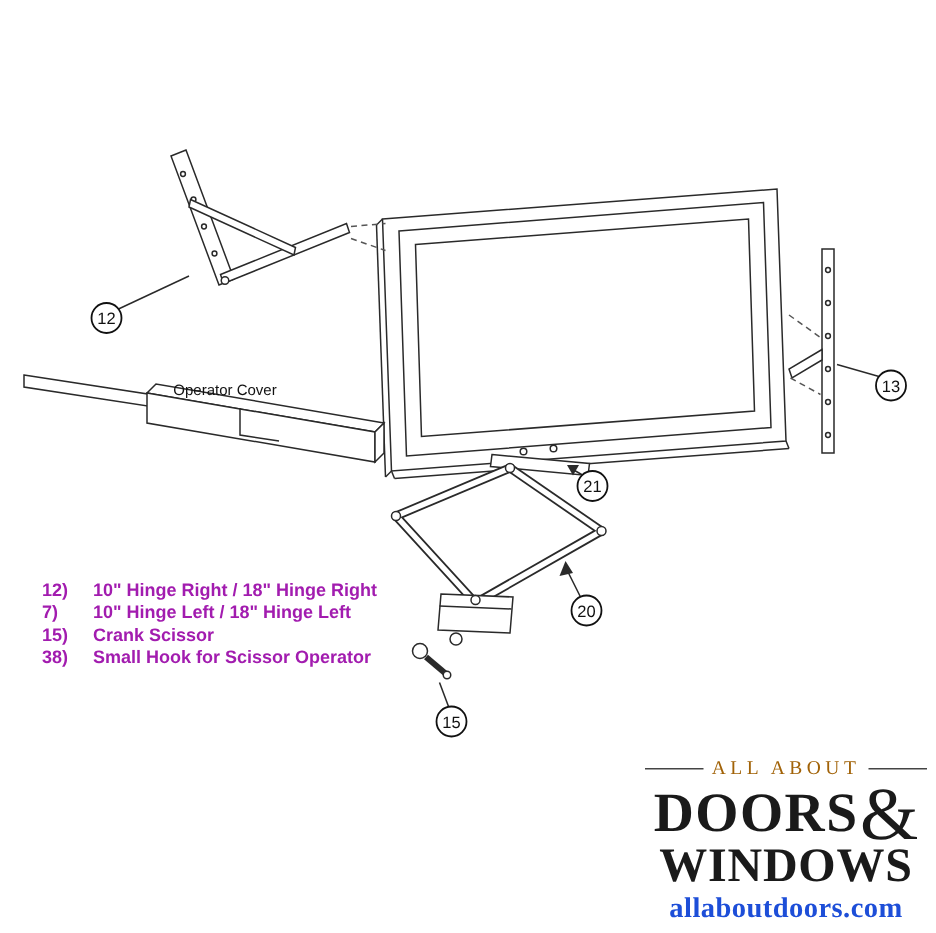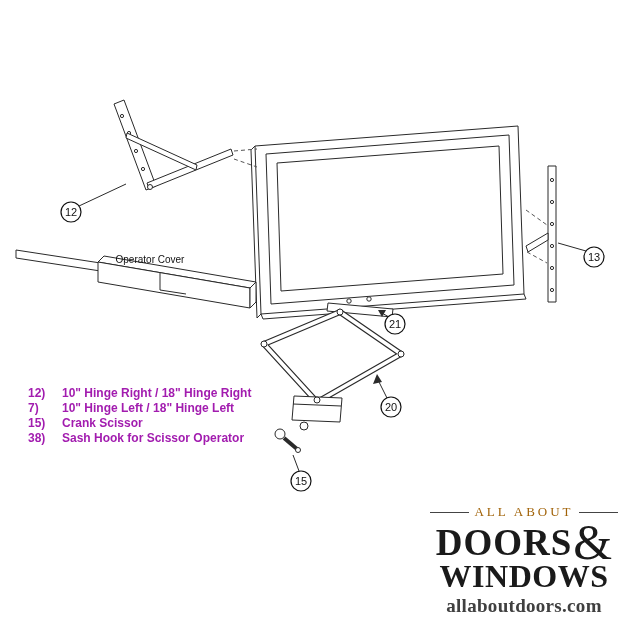--- a/index.html
+++ b/index.html
@@ -30,21 +30,21 @@
   .part-num{width:34px}
 
   
   .logo{position:absolute;right:6px;top:504px;width:188px;font-family:"Liberation Serif",serif;color:#1a1a1a;text-align:center}
   .logo-tagline{display:flex;align-items:center;gap:5px;font-size:13px;letter-spacing:3px;color:#a16207;white-space:nowrap}
   .logo-rule{flex:1;height:1px;background:#444}
   .logo-row1{display:flex;justify-content:center;align-items:center;line-height:1;margin-top:3px}
   .logo-doors{font-size:37px;font-weight:bold;letter-spacing:1px}
   .logo-amp{font-size:50px;line-height:.78;margin-left:1px;font-weight:normal}
   .logo-windows{font-size:32px;font-weight:bold;line-height:1;margin-top:-2px;letter-spacing:.5px}
-  .logo-url{font-size:19px;font-weight:bold;color:#404040;margin-top:3px;letter-spacing:.3px}
+  .logo-url{font-size:19px;font-weight:bold;color:#1d4ed8;margin-top:3px;letter-spacing:.3px}
 </style>
 </head>
 <body>
 
 <div class="page">
 
 
   <svg class="diagram" viewBox="0 0 624 622" aria-hidden="true">
 
     <g>
@@ -165,21 +165,21 @@
     <div class="part-line">
       <span class="part-num">7)</span>
       <span class="part-desc">10" Hinge Left / 18" Hinge Left</span>
     </div>
     <div class="part-line">
       <span class="part-num">15)</span>
       <span class="part-desc">Crank Scissor</span>
     </div>
     <div class="part-line">
       <span class="part-num">38)</span>
-      <span class="part-desc">Sash Hook for Scissor Operator</span>
+      <span class="part-desc">Small Hook for Scissor Operator</span>
     </div>
   </div>
 
   <div class="logo">
     <div class="logo-tagline">
       <span class="logo-rule"></span>
       <span>ALL ABOUT</span>
       <span class="logo-rule"></span>
     </div>
     <div class="logo-row1">

